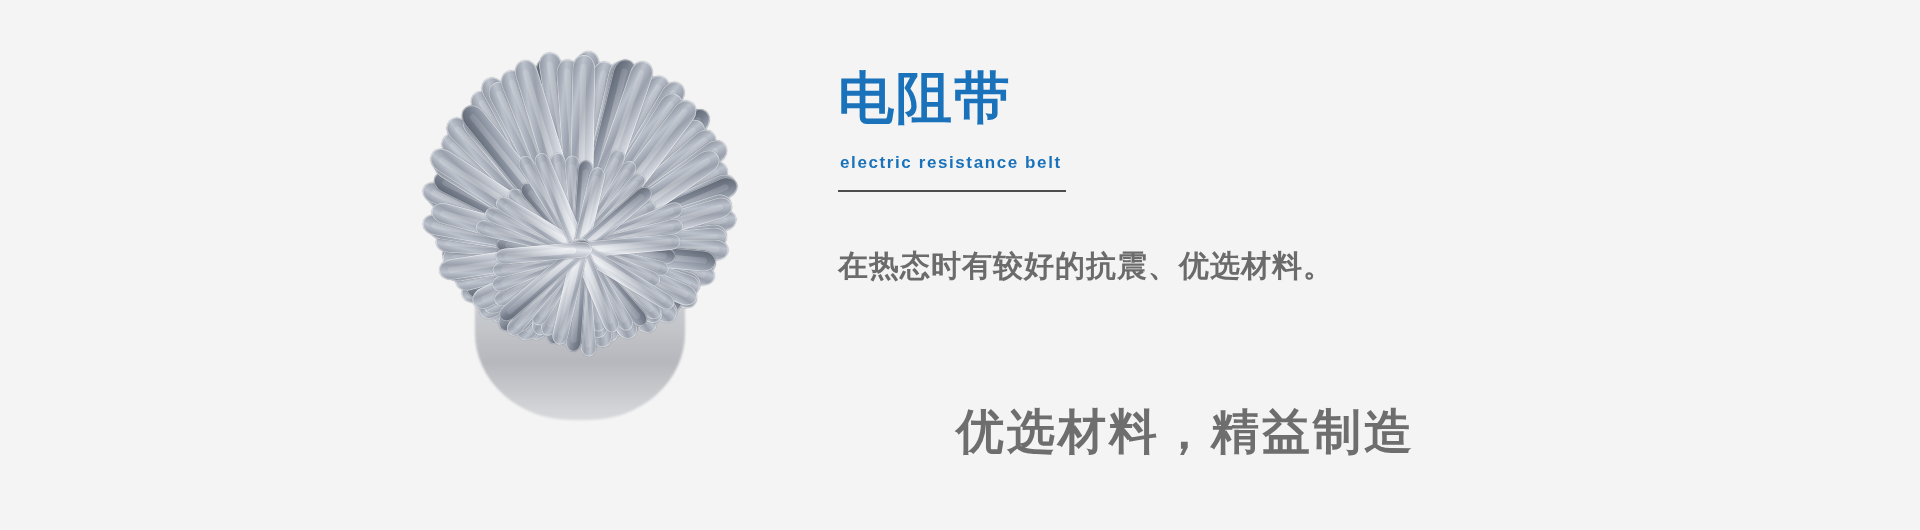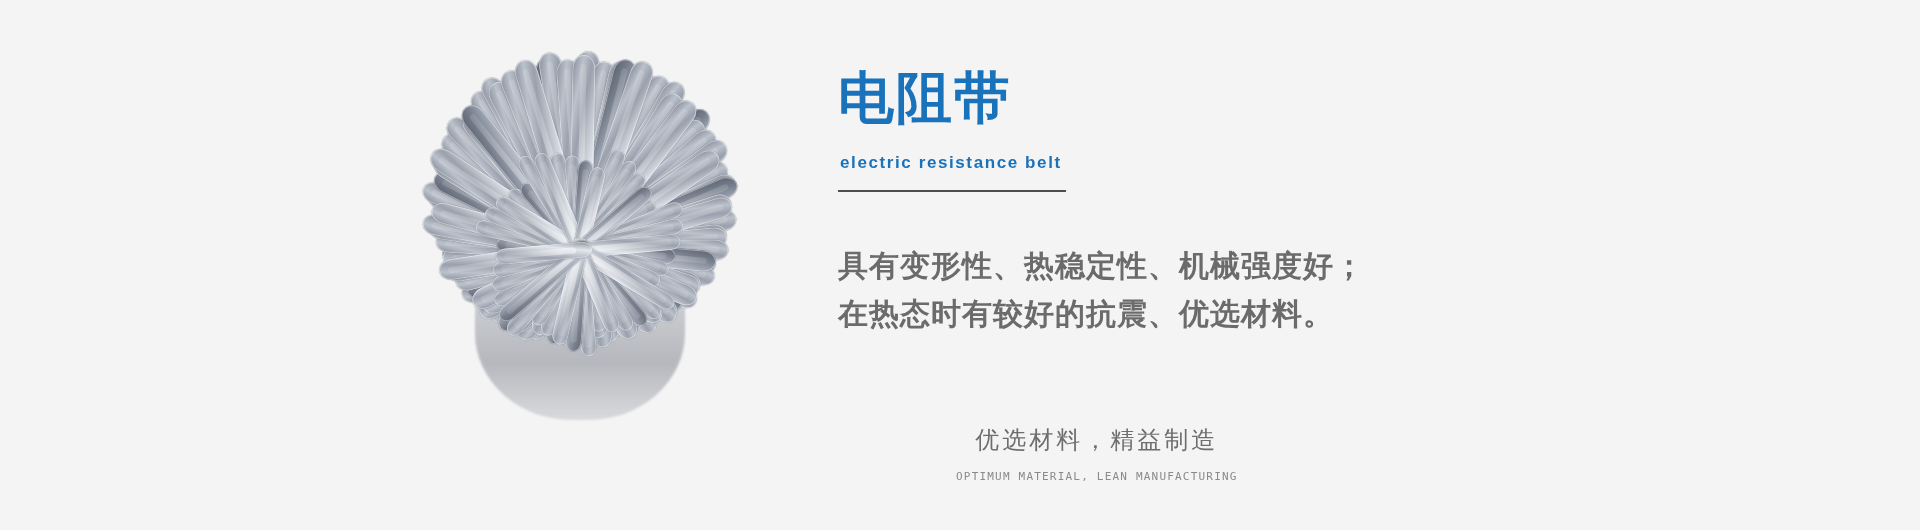--- a/index.html
+++ b/index.html
@@ -180,24 +180,24 @@
   }
   .desc-line { display: block; }
 
   .slogan-block {
     position: absolute;
     top: 398px;
     left: 118px;
     text-align: center;
   }
   .slogan-zh {
-    margin: 8px;
-    font-size: 24px;
+    margin: 0;
+    font-size: 48px;
     line-height: 44px;
-    font-weight: 400;
+    font-weight: 700;
     color: #6e6e6e;
     letter-spacing: 3px;
     white-space: nowrap;
   }
   .slogan-en {
     margin: 4px 0 0 0;
     font-family: "DejaVu Sans Mono", "Liberation Mono", monospace;
     font-size: 11px;
     line-height: 14px;
     font-weight: 400;
@@ -362,23 +362,21 @@
 
   <div class="content">
 
     <h1 class="title-zh">电阻带</h1>
 
     <p class="title-en">electric resistance belt</p>
 
     <hr class="divider">
 
     <p class="desc">
-      <span class="desc-line">具有变形性、热稳定性、机械强度好；</span>
       <span class="desc-line">在热态时有较好的抗震、优选材料。</span>
     </p>
 
     <div class="slogan-block">
       <p class="slogan-zh">优选材料，精益制造</p>
-      <p class="slogan-en">OPTIMUM MATERIAL, LEAN MANUFACTURING</p>
     </div>
 
   </div>
 </div>
 
 </body></html>

